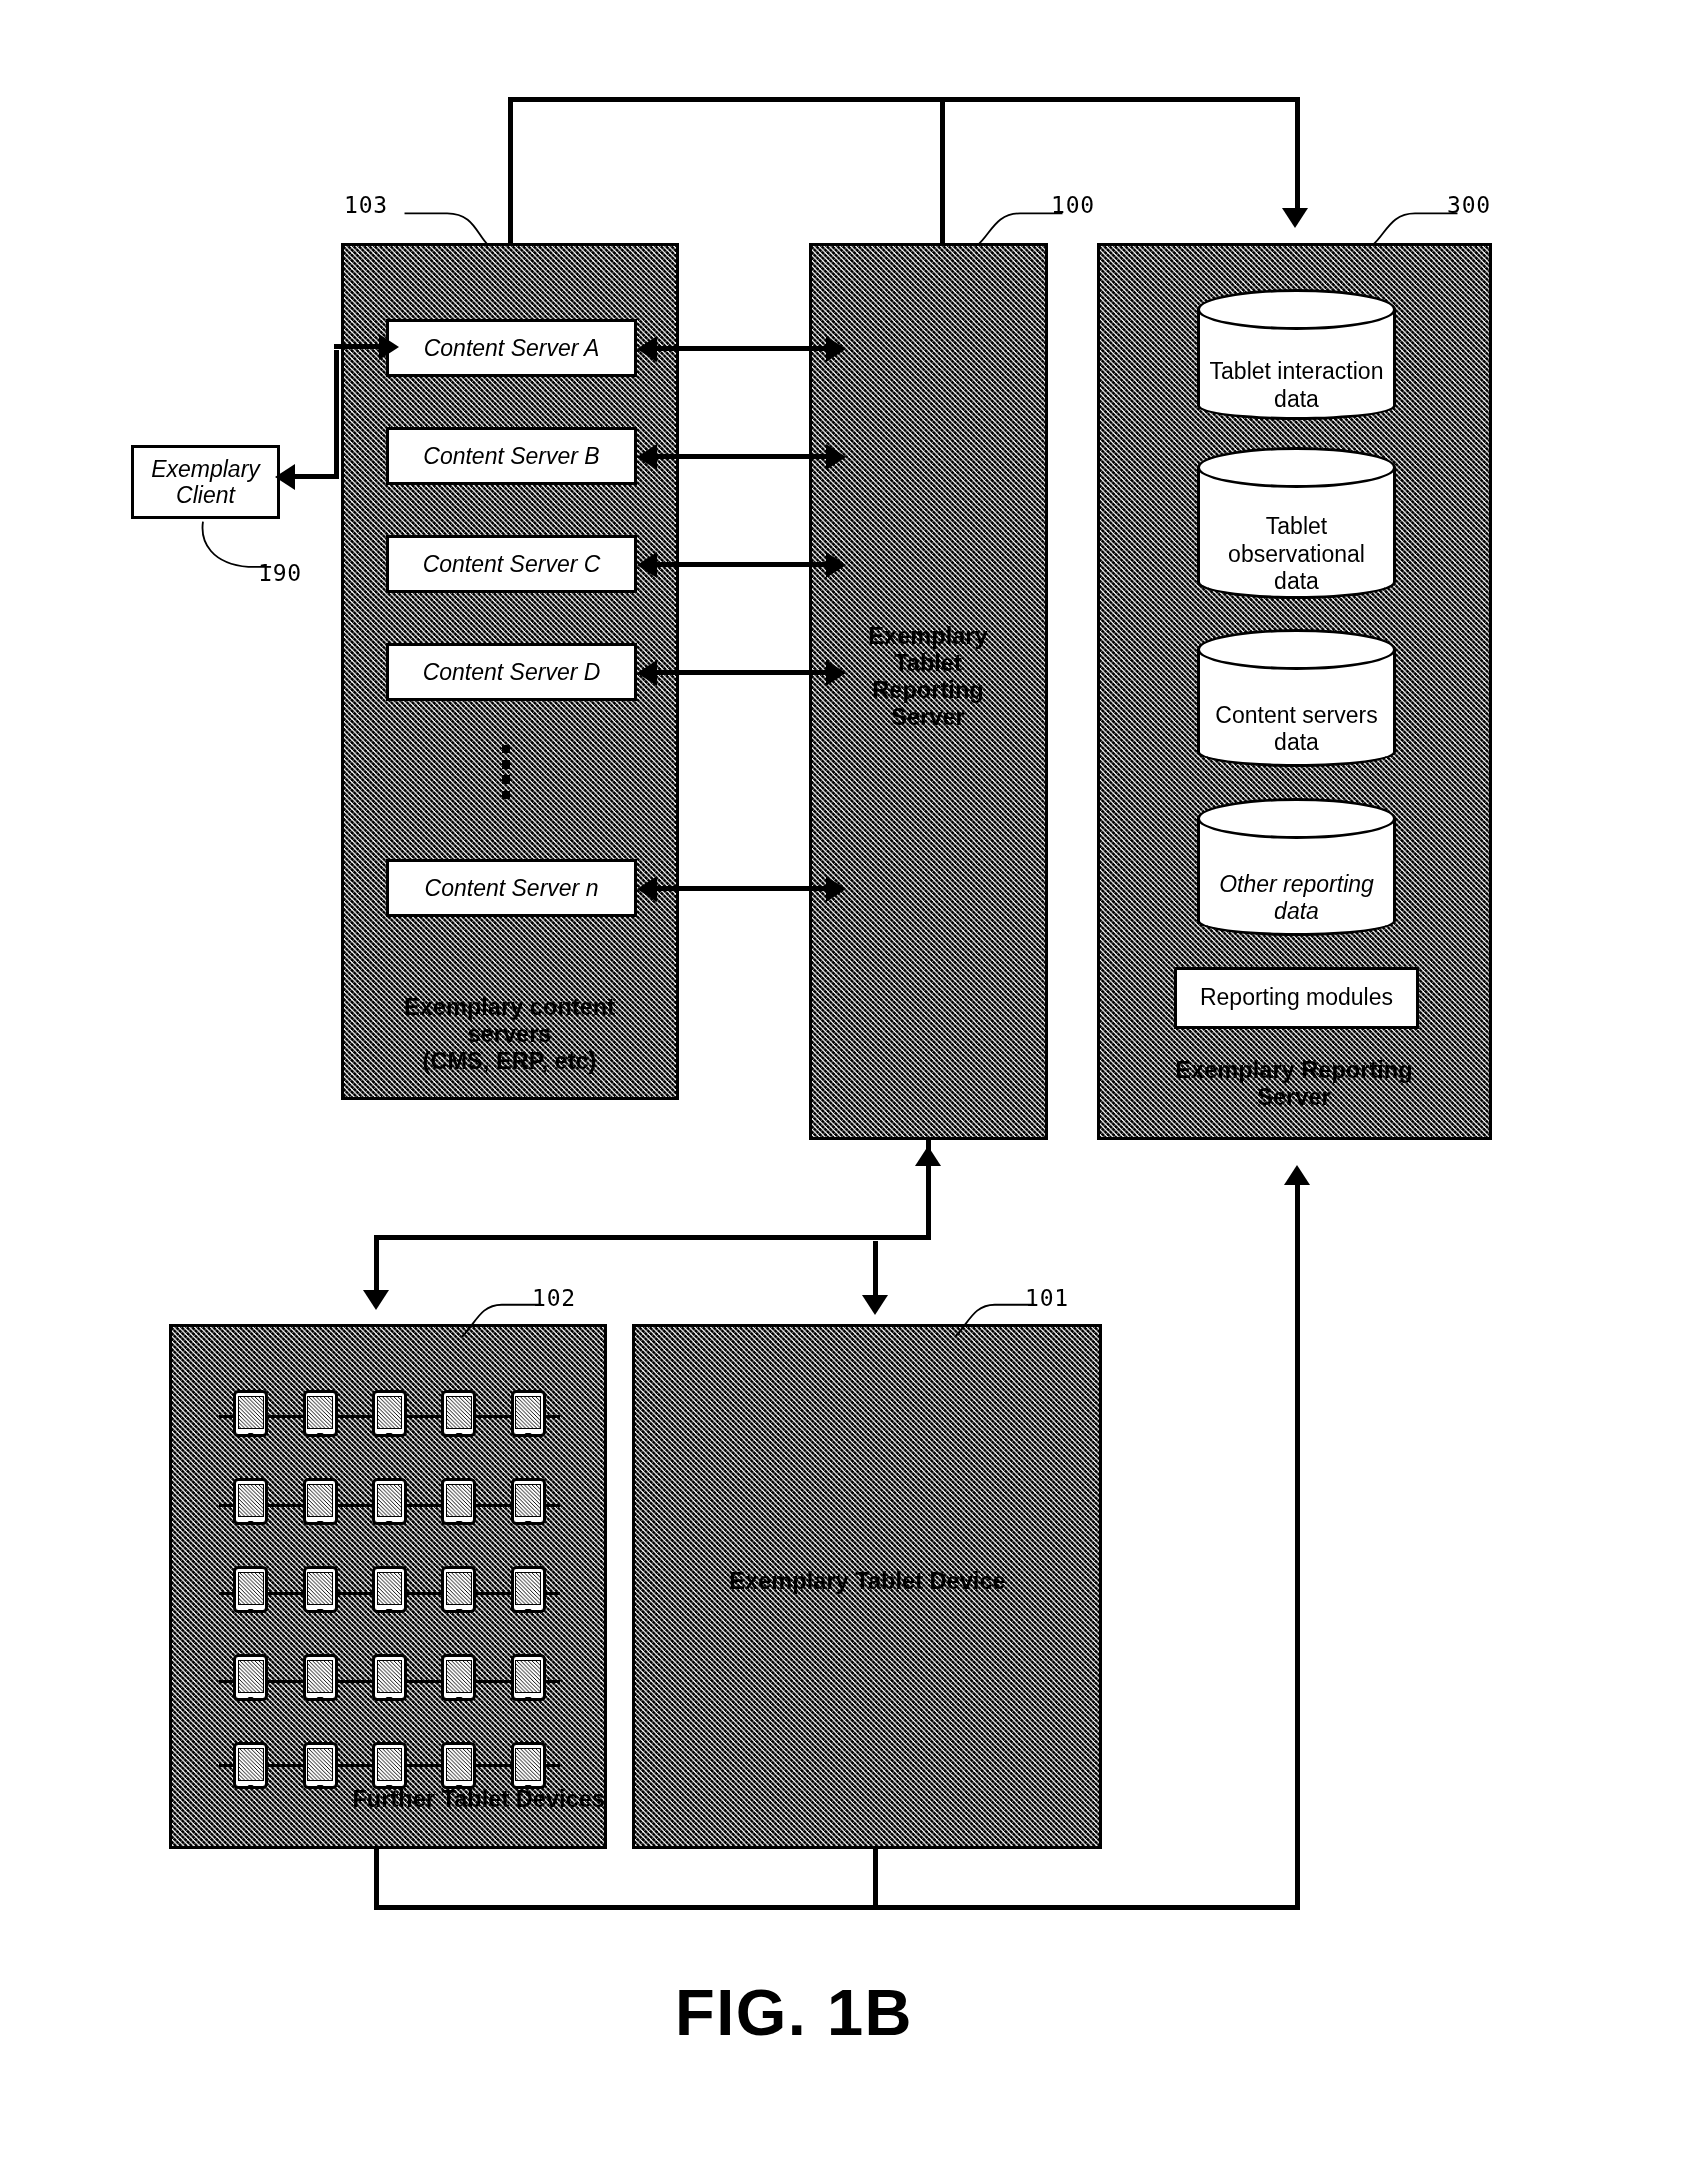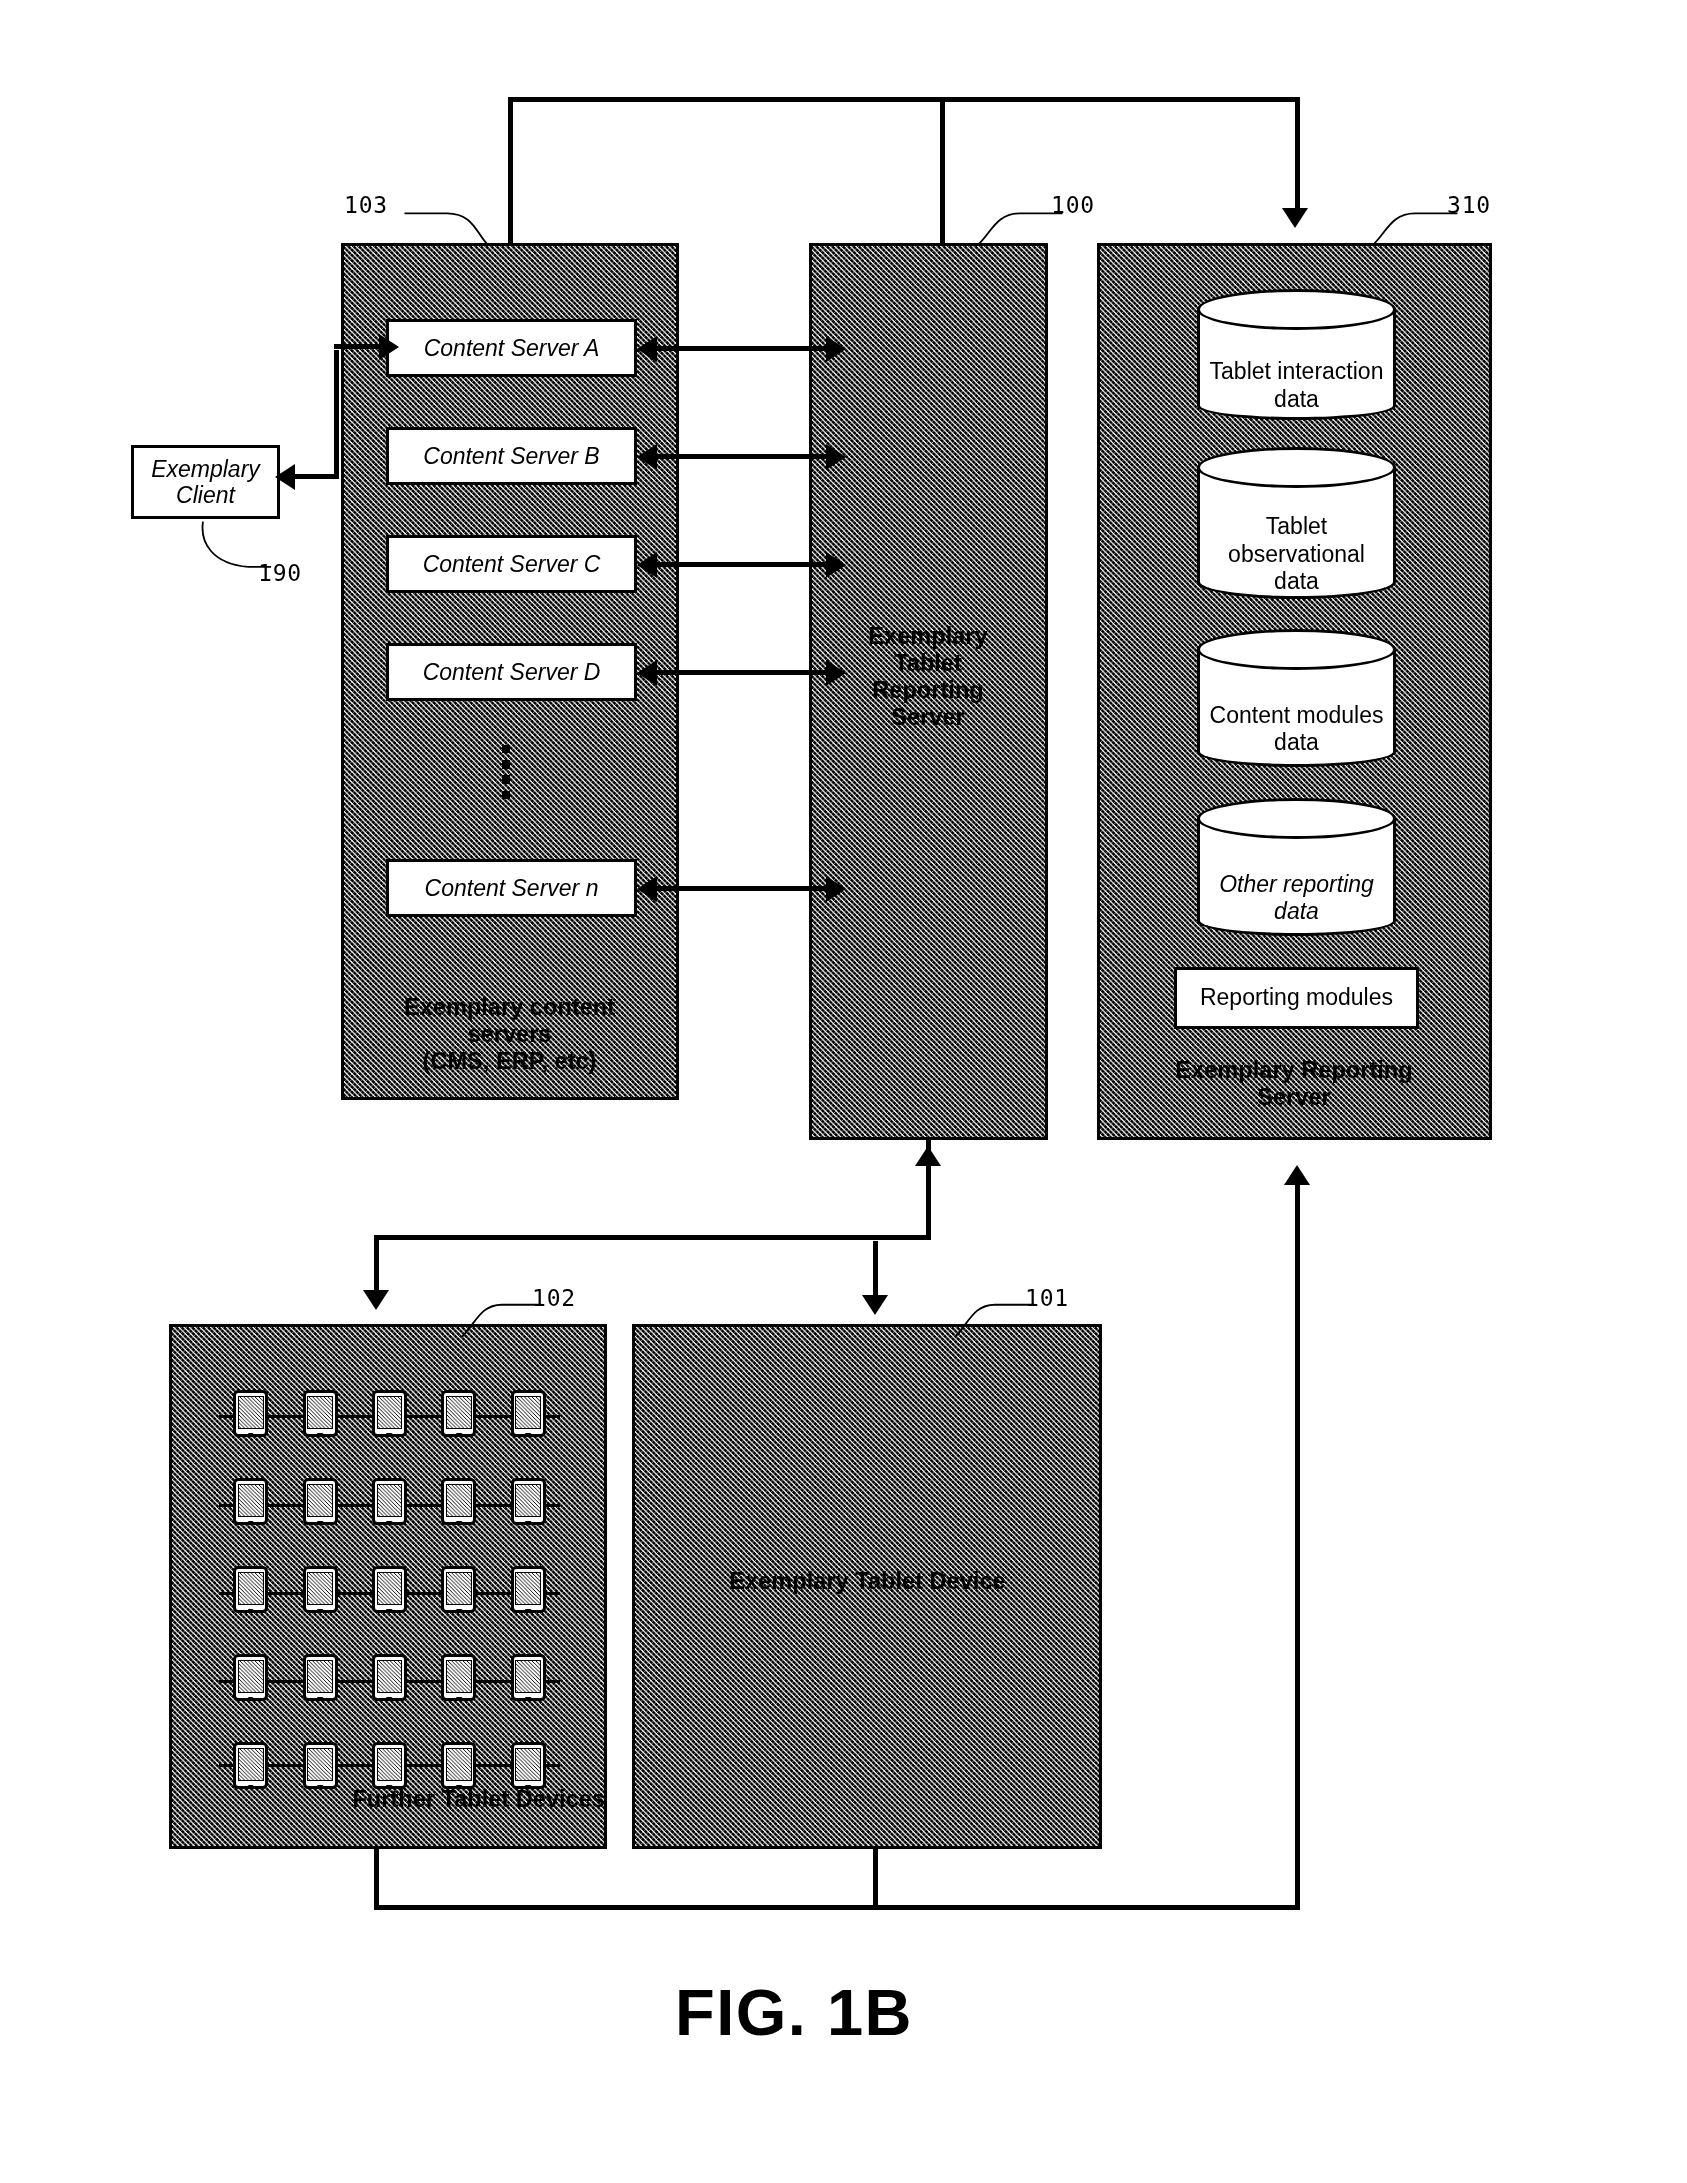--- a/index.html
+++ b/index.html
@@ -160,21 +160,21 @@
 
   <div class="ln h" style="left:655px;top:670px;width:173px;"></div>
   <div class="arrow ar-left" style="left:637px;top:660px;"></div>
   <div class="arrow ar-right" style="left:826px;top:660px;"></div>
 
   <div class="ln h" style="left:655px;top:886px;width:173px;"></div>
   <div class="arrow ar-left" style="left:637px;top:876px;"></div>
   <div class="arrow ar-right" style="left:826px;top:876px;"></div>
 
   <div class="hatch" style="left:1097px;top:243px;width:395px;height:897px;"></div>
-  <div class="refnum" style="left:1447px;top:192px;">310</div>
+  <div class="refnum" style="left:1447px;top:192px;">300</div>
   <svg class="leader" style="left:1368px;top:204px;width:91px;height:46px;" viewBox="0 0 120 60">
     <path d="M118 12 H62 C30 12 24 38 6 54" stroke="#000" stroke-width="2.4" fill="none"></path>
   </svg>
 
   <div class="cyl" style="left:1197px;top:289px;width:199px;height:131px;">
     <div class="body">
       <div class="txt">
         <div>Tablet interaction</div>
         <div>data</div>
       </div>
@@ -189,21 +189,21 @@
         <div>observational</div>
         <div>data</div>
       </div>
     </div>
     <div class="top"></div>
   </div>
 
   <div class="cyl" style="left:1197px;top:629px;width:199px;height:138px;">
     <div class="body">
       <div class="txt">
-        <div>Content modules</div>
+        <div>Content servers</div>
         <div>data</div>
       </div>
     </div>
     <div class="top"></div>
   </div>
 
   <div class="cyl" style="left:1197px;top:798px;width:199px;height:138px;font-style:italic;">
     <div class="body">
       <div class="txt">
         <div>Other reporting</div>

